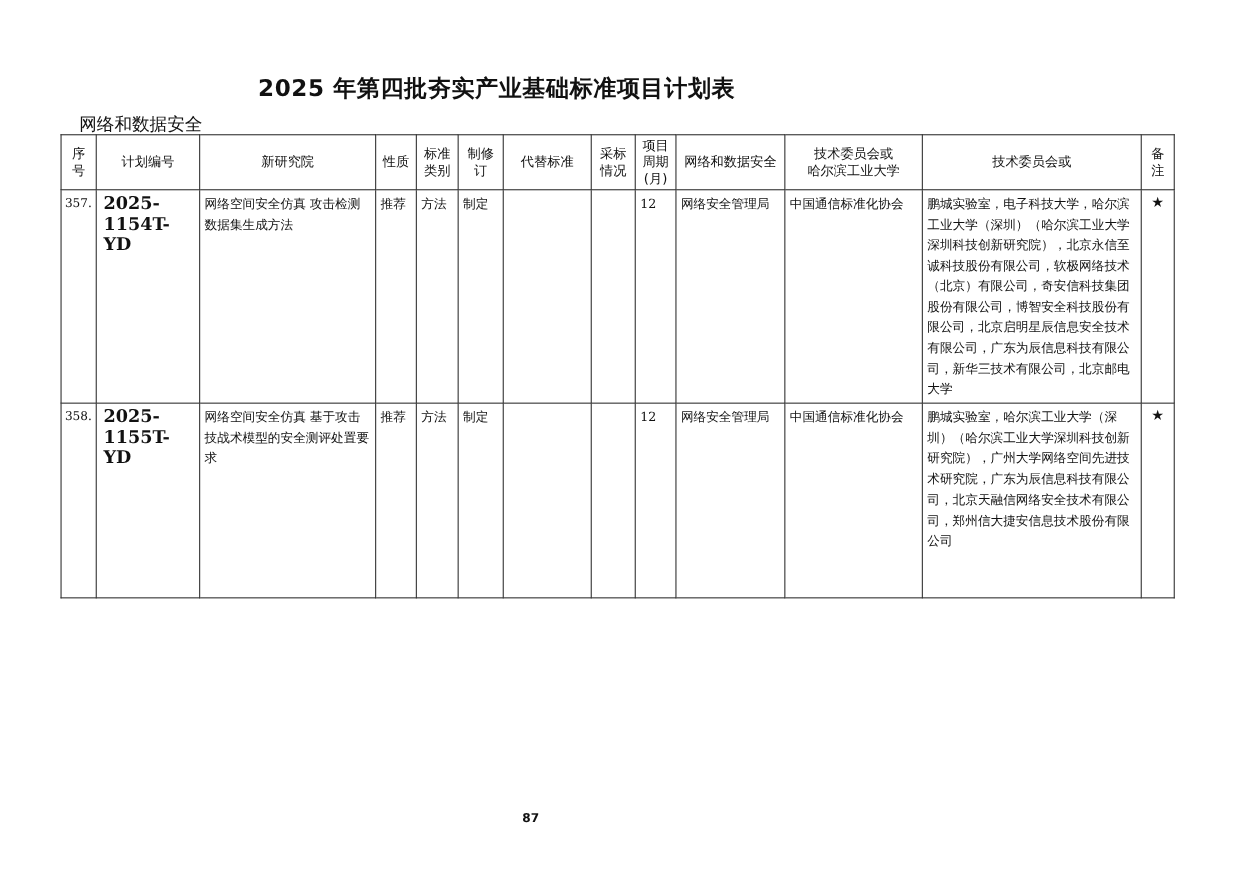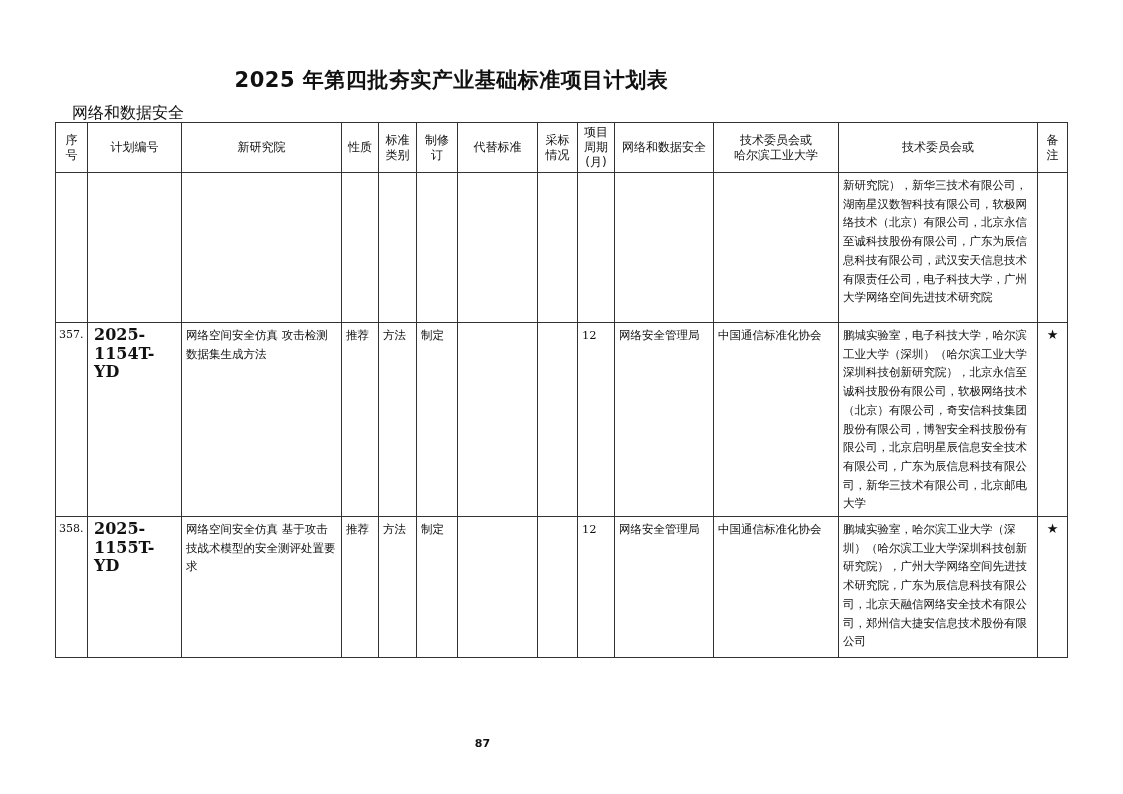--- a/index.html
+++ b/index.html
@@ -55,51 +55,36 @@
 (月)</span></th>
       <th><span style="white-space:pre-line">网络和数据安全</span></th>
       <th><span style="white-space:pre-line">技术委员会或
 哈尔滨工业大学</span></th>
       <th><span style="white-space:pre-line">技术委员会或</span></th>
       <th><span style="white-space:pre-line">备
 注</span></th>
     </tr>
   </thead>
   <tbody>
-    <tr style="height:150px">
-      <td class="seq"></td>
-      <td class="code"></td>
-      <td></td>
-      <td></td>
-      <td></td>
-      <td></td>
-      <td></td>
-      <td></td>
-      <td></td>
-      <td></td>
-      <td></td>
-      <td>新研究院），新华三技术有限公司，湖南星汉数智科技有限公司，软极网络技术（北京）有限公司，北京永信至诚科技股份有限公司，广东为辰信息科技有限公司，武汉安天信息技术有限责任公司，电子科技大学，广州大学网络空间先进技术研究院</td>
-      <td class="star"></td>
-    </tr>
     <tr style="height:188px">
       <td class="seq">357.</td>
       <td class="code">2025-1154T-YD</td>
       <td>网络空间安全仿真 攻击检测数据集生成方法</td>
       <td>推荐</td>
       <td>方法</td>
       <td>制定</td>
       <td></td>
       <td></td>
       <td>12</td>
       <td>网络安全管理局</td>
       <td>中国通信标准化协会</td>
       <td>鹏城实验室，电子科技大学，哈尔滨工业大学（深圳）（哈尔滨工业大学深圳科技创新研究院），北京永信至诚科技股份有限公司，软极网络技术（北京）有限公司，奇安信科技集团股份有限公司，博智安全科技股份有限公司，北京启明星辰信息安全技术有限公司，广东为辰信息科技有限公司，新华三技术有限公司，北京邮电大学</td>
       <td class="star">★</td>
     </tr>
-    <tr style="height:141px">
+    <tr style="height:177px">
       <td class="seq">358.</td>
       <td class="code">2025-1155T-YD</td>
       <td>网络空间安全仿真 基于攻击技战术模型的安全测评处置要求</td>
       <td>推荐</td>
       <td>方法</td>
       <td>制定</td>
       <td></td>
       <td></td>
       <td>12</td>
       <td>网络安全管理局</td>

